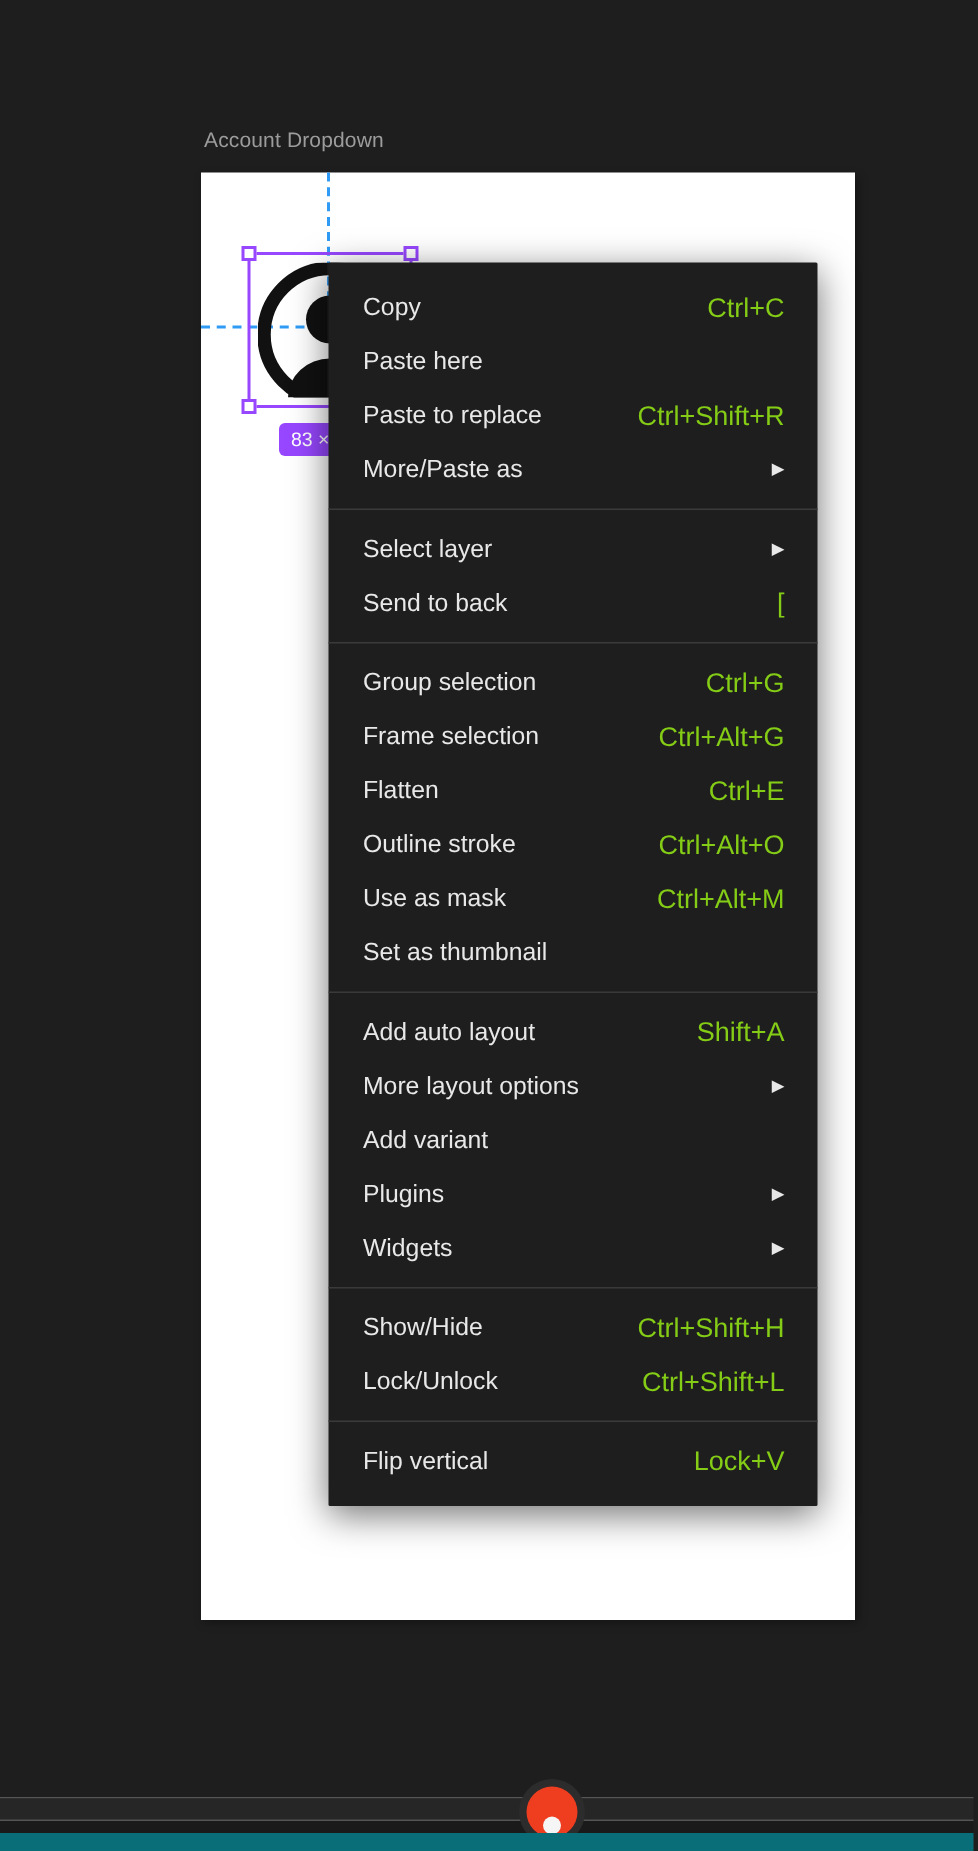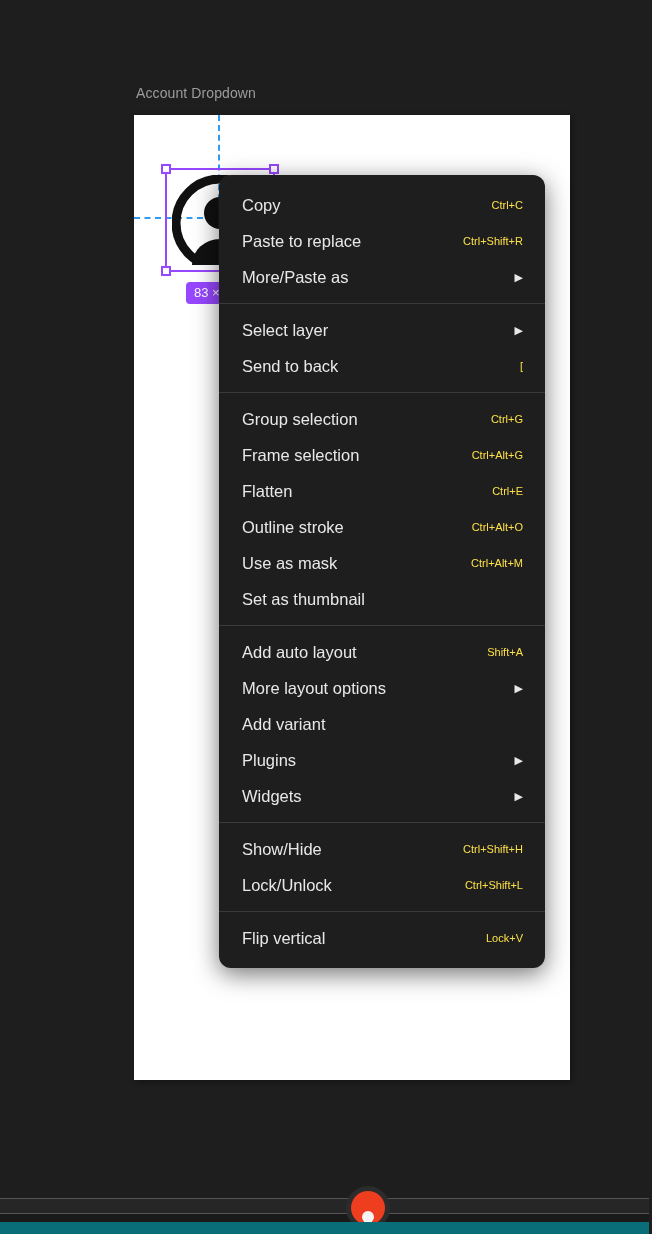--- a/index.html
+++ b/index.html
@@ -105,21 +105,21 @@
     white-space: nowrap;
   }
 
   
   .context-menu {
     position: absolute;
     left: 219px;
     top: 175px;
     width: 326px;
     background: #1e1e1e;
-    border-radius: 12px;
+    border-radius: 1px;
     box-shadow: 0 6px 24px rgba(0,0,0,0.55), 0 0 0 1px rgba(255,255,255,0.045);
     padding: 8px 0;
     z-index: 50;
   }
 
   .menu-group { padding: 4px 0; }
   .menu-sep {
     height: 1px;
     background: #3a3a3a;
     margin: 4px 0;
@@ -131,22 +131,22 @@
     height: 36px;
     padding: 0 22px 0 23px;
     color: #e8e8e8;
     font-size: 16.5px;
     cursor: default;
     white-space: nowrap;
   }
   .menu-item .label { flex: 1 1 auto; }
   .menu-item .shortcut {
     flex: 0 0 auto;
-    color: #fde047;
-    font-size: 11px;
+    color: #84cc16;
+    font-size: 18px;
     margin-left: 16px;
   }
   .menu-item .submenu-arrow {
     flex: 0 0 auto;
     margin-left: 16px;
     font-size: 11px;
     color: #e8e8e8;
     line-height: 1;
   }
 
@@ -246,20 +246,23 @@
     <span class="handle br"></span>
   </div>
 
   <div class="size-badge">83 ×</div>
 
   <div class="context-menu" id="context-menu">
       <div class="menu-group">
         <div class="menu-item">
           <span class="label">Copy</span>
           <span class="shortcut">Ctrl+C</span>
+        </div>
+        <div class="menu-item">
+          <span class="label">Paste here</span>
         </div>
         <div class="menu-item">
           <span class="label">Paste to replace</span>
           <span class="shortcut">Ctrl+Shift+R</span>
         </div>
         <div class="menu-item">
           <span class="label">More/Paste as</span>
           <span class="submenu-arrow">▶</span>
         </div>
       </div>

